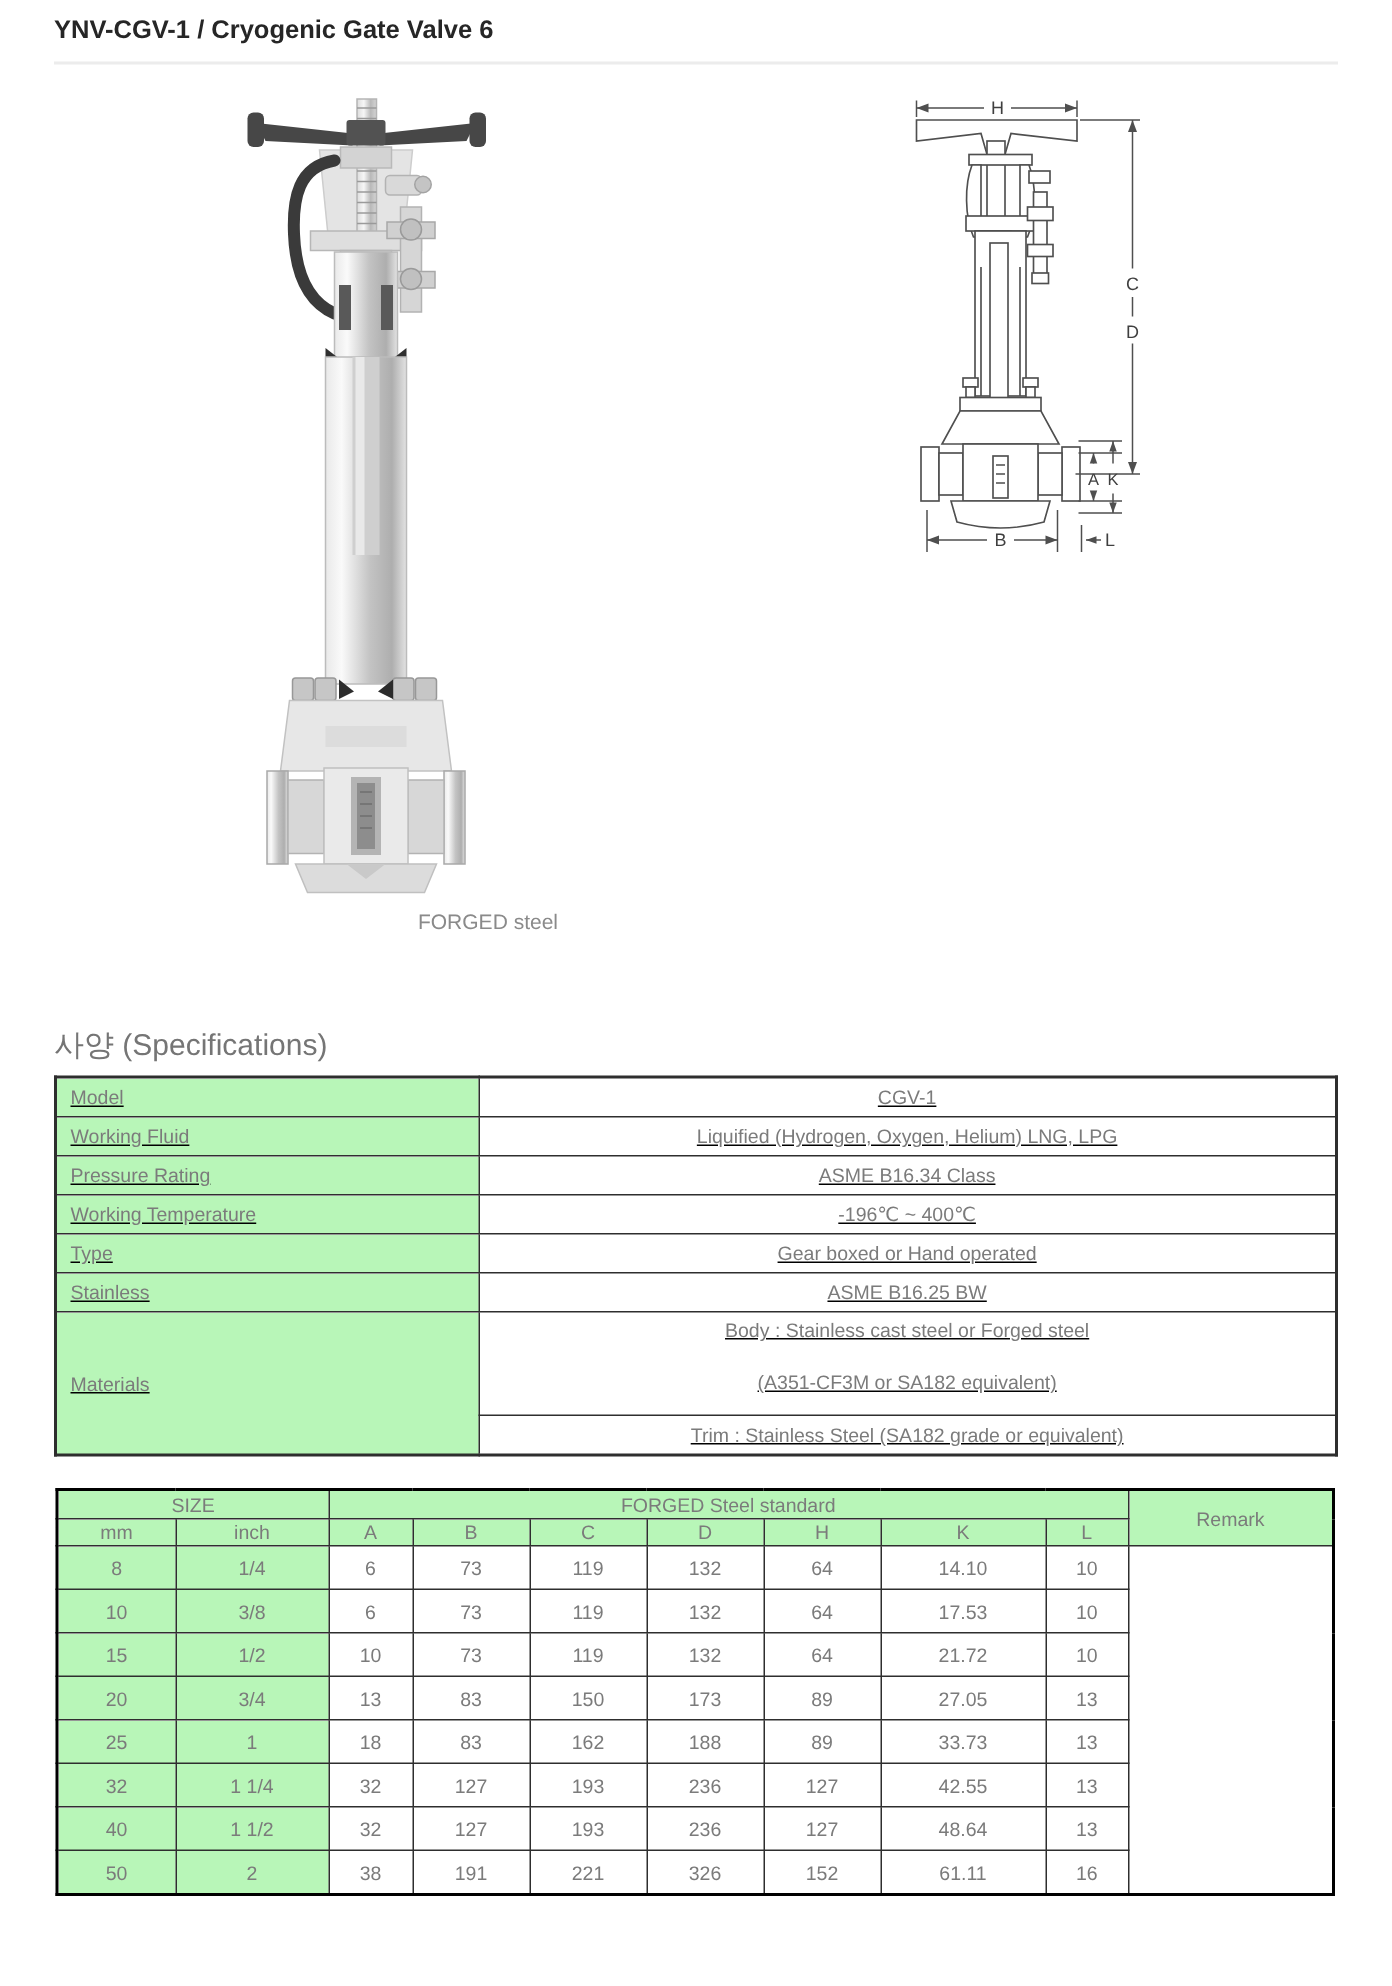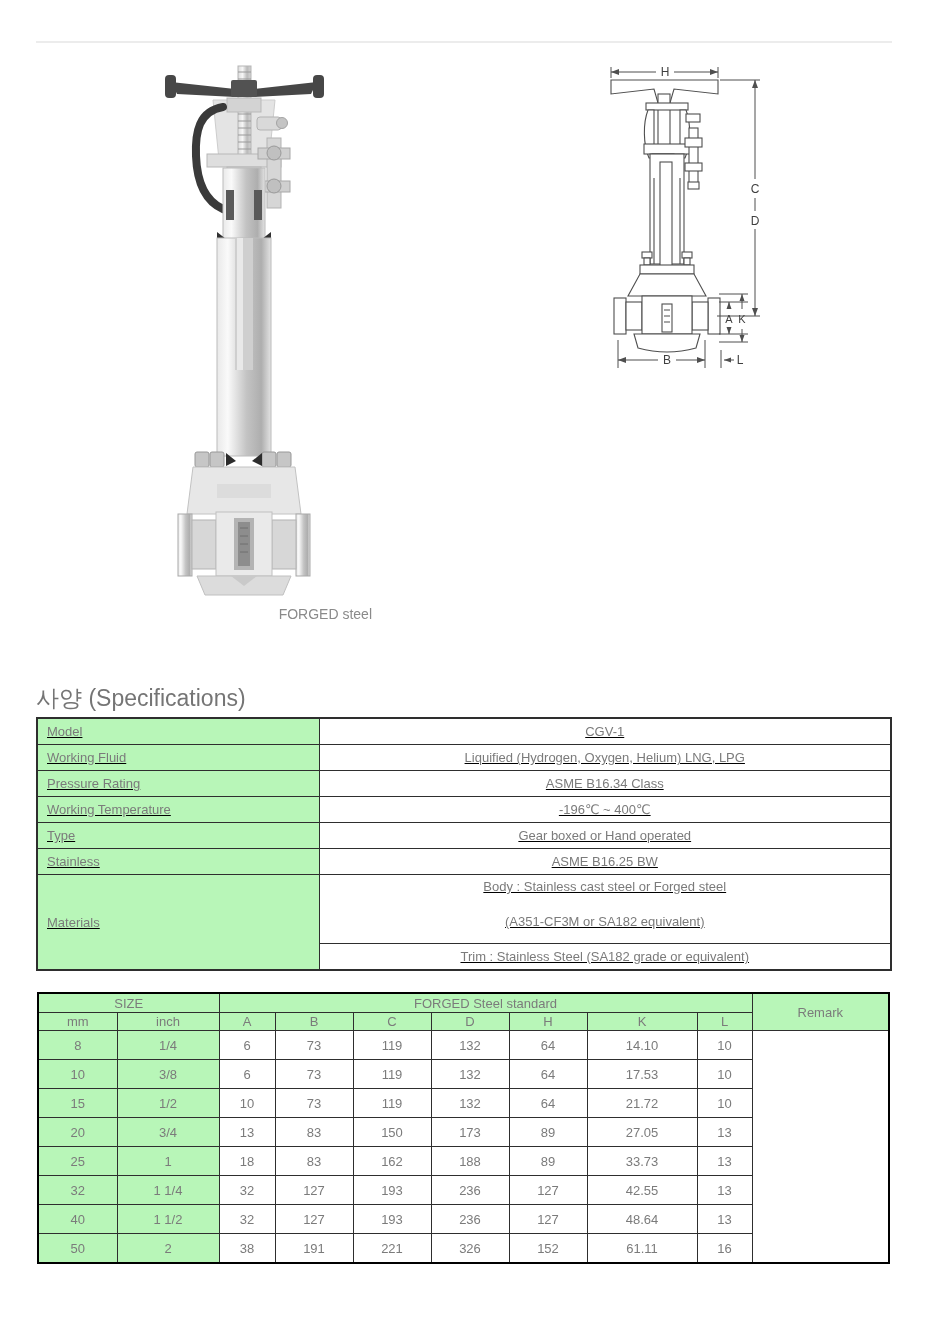--- a/index.html
+++ b/index.html
@@ -7,21 +7,21 @@
        font-family:"Liberation Sans","DejaVu Sans",sans-serif;}
   #page{position:absolute;inset:0;}
   .page-title{position:absolute;left:36px;top:10px;margin:0;
               font-size:17px;font-weight:700;color:#262626;letter-spacing:0;}
   .divider{position:absolute;left:36px;top:41px;width:856px;height:0;
            border-top:2px solid #ececec;}
   .photo-svg{position:absolute;left:147px;top:62px;}
   .photo-caption{position:absolute;left:122px;top:606px;width:250px;
                  text-align:right;font-size:14px;color:#8a8a8a;}
   .drawing-svg{position:absolute;left:588px;top:58px;}
-  .section-title{position:absolute;margin:0;font-size:23px;font-weight:400;color:#757575;}
+  .section-title{position:absolute;margin:0;font-size:20px;font-weight:400;color:#757575;}
   #specs-title{left:36px;top:683px;}
   #dims-title{left:36px;top:1000px;}
   table{position:absolute;border-collapse:collapse;table-layout:fixed;background:#fff;}
   td{border:1px solid #2e2e2e;font-size:13px;color:#7b7b7b;text-align:center;
      padding:0;overflow:hidden;white-space:nowrap;}
   .g{background:#b8f6b8;}
   #spec-table{left:36px;top:717px;width:854px;border:2px solid #2e2e2e;text-decoration:underline;}
   #spec-table td{height:25px;}
   #spec-table td.lbl{text-align:left;padding-left:9px;}
   #spec-table td.mat-val{height:64px;vertical-align:top;padding-top:4px;border-radius:11px;}
@@ -29,20 +29,21 @@
   #dim-table{left:37px;top:992px;width:851px;border:2px solid #000000;}
   #dim-table tr.h1 td{height:18px;}
   #dim-table tr.h2 td{height:17px;}
   #dim-table tr.d td{height:28px;}
 </style>
 </head>
 <body>
 
 <div id="page">
 
+  <h1 class="page-title">YNV-CGV-1 / Cryogenic Gate Valve 6</h1>
   <div class="divider"></div>
 
   <svg class="photo-svg" width="200" height="540" viewBox="0 0 200 540">
     <defs>
       <linearGradient id="gT" x1="0" y1="0" x2="1" y2="0">
         <stop offset="0" stop-color="#e9e9e9"></stop>
           <stop offset="0.2" stop-color="#fafafa"></stop>
         <stop offset="0.55" stop-color="#c3c3c3"></stop>
           <stop offset="0.82" stop-color="#aeaeae"></stop>
         <stop offset="1" stop-color="#e3e3e3"></stop>

